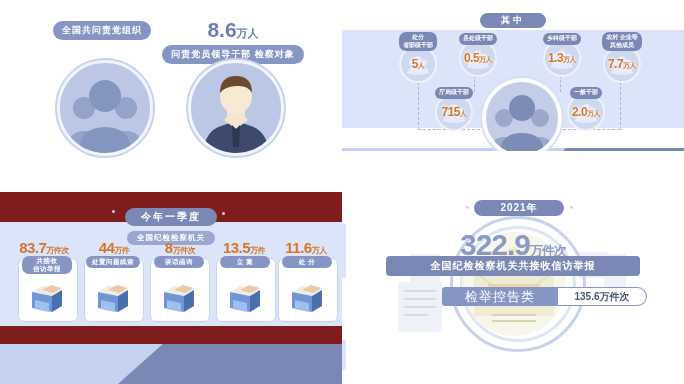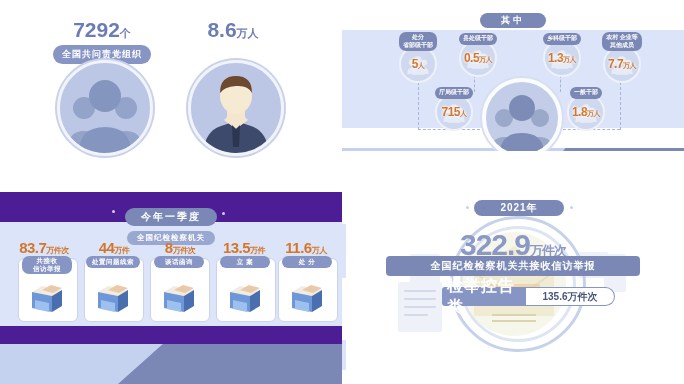--- a/index.html
+++ b/index.html
@@ -5,21 +5,21 @@
   html,body{margin:0;padding:0;}
   body{
     width:684px;height:384px;overflow:hidden;
     background:#ffffff;
     font-family:"Liberation Sans","DejaVu Sans",sans-serif;
     position:relative;
   }
   .quad{position:absolute;overflow:hidden;}
   .q-tl{left:0;top:0;width:342px;height:192px;background:#ffffff;}
   .q-tr{left:342px;top:0;width:342px;height:151px;background:#ffffff;}
-  .q-bl{left:0;top:192px;width:342px;height:192px;background:#4c1d95;}
+  .q-bl{left:0;top:192px;width:342px;height:192px;background:#7f1d1d;}
   .q-br{left:342px;top:192px;width:342px;height:192px;background:#ffffff;}
   .num{color:#d4762a;font-weight:bold;letter-spacing:-.5px;}
   .num-blue{color:#6c7cb5;font-weight:bold;}
   .unit{font-size:.58em;font-weight:bold;}
 
   
   .tl-group{position:absolute;text-align:center;}
   .tl-head{color:#6c7cb5;font-weight:bold;font-size:21px;white-space:nowrap;}
   .tl-head .unit{font-size:11px;color:#6c7cb5;}
   .tl-label{
@@ -102,22 +102,22 @@
     letter-spacing:-1px;text-align:center;width:100%;
   }
   .br-big .unit{font-size:13px;}
   .br-bar{
     position:absolute;background:#7b88b5;color:#fff;border-radius:4px;
     font-size:10px;font-weight:bold;letter-spacing:1px;
     display:flex;align-items:center;justify-content:center;
   }
   .br-row{position:absolute;display:flex;align-items:stretch;}
   .br-row-label{
-    background:#8795c4;color:#fff;font-size:16px;font-weight:bold;
-    display:flex;align-items:center;justify-content:center;padding:0 5px;
+    background:#8795c4;color:#fff;font-size:13px;font-weight:normal;
+    display:flex;align-items:center;justify-content:center;padding:0 21px;
     border-radius:3px 0 0 3px;letter-spacing:1px;
   }
   .br-row-val{
     background:#fff;border:1.5px solid #8795c4;border-left:none;
     color:#4a5578;font-size:10px;font-weight:bold;
     display:flex;align-items:center;justify-content:center;padding:0 5px;
     border-radius:0 12px 12px 0;
   }
   .doc-sheet{position:absolute;background:#eef1f8;border-radius:2px;}
   .doc-line{position:absolute;background:#d3dae9;height:2px;border-radius:1px;}
@@ -125,40 +125,38 @@
     position:absolute;border-radius:50%;border:3px solid #c6d1ea;
   }
   .dot{position:absolute;border-radius:50%;background:#c6d1ea;}
 </style>
 </head>
 <body>
 
 <div class="quad q-tl">
 
   <div class="tl-group" style="left:42px;top:18px;width:120px;">
-    <div class="tl-head">
-      <span>7292</span><span class="unit">个</span>
-    </div>
     <div class="tl-label">全国共问责党组织</div>
   </div>
   <div class="circle-ring" style="position:absolute;left:57px;top:60px;width:90px;height:90px;">
     <svg class="grp-icon" viewBox="0 0 90 90">
       <circle cx="24" cy="45" r="11" fill="#93a3c9"></circle>
       <path d="M8 86 q0-18 16-18 q16 0 16 18 z" fill="#93a3c9"></path>
       <circle cx="66" cy="45" r="11" fill="#93a3c9"></circle>
       <path d="M50 86 q0-18 16-18 q16 0 16 18 z" fill="#93a3c9"></path>
       <circle cx="45" cy="33" r="16" fill="#8496bf"></circle>
       <path d="M19 90 q0-26 26-26 q26 0 26 26 z" fill="#8496bf"></path>
     </svg>
   </div>
 
   <div class="tl-group" style="left:158px;top:18px;width:150px;">
     <div class="tl-head">
       <span>8.6</span><span class="unit">万人</span>
     </div>
+    <div class="tl-label">问责党员领导干部 检察对象</div>
   </div>
   <div class="circle-ring" style="position:absolute;left:188px;top:60px;width:90px;height:90px;">
     <svg class="grp-icon" viewBox="0 0 90 90">
       <path d="M12 90 q2-22 18-27 l15-5 l15 5 q16 5 18 27 z" fill="#3e4a6b"></path>
       <path d="M33 57 l12 9 l12-9 l-4 -4 l-8 5 l-8 -5 z" fill="#f5e7cf"></path>
       <path d="M41 62 l4 4 l4-4 l-1 22 l-6 0 z" fill="#2c3551"></path>
       <rect x="36" y="42" width="18" height="17" rx="5" fill="#f5e7cf"></rect>
       <ellipse cx="45" cy="33" rx="16" ry="18" fill="#f7ead3"></ellipse>
       <path d="M29 30 q0-17 16-17 q16 0 16 17 q-4-8-16-7 q-12 1-16 7 z" fill="#6d4a2f"></path>
     </svg>
@@ -294,21 +292,21 @@
     <div class="node-bubble">
       <svg viewBox="0 0 34 34" style="width:26px;height:26px;opacity:.5">
         <circle cx="9" cy="15" r="4" fill="#fff"></circle>
           <path d="M3 30 q0-8 6-8 q6 0 6 8 z" fill="#fff"></path>
         <circle cx="25" cy="15" r="4" fill="#fff"></circle>
           <path d="M19 30 q0-8 6-8 q6 0 6 8 z" fill="#fff"></path>
         <circle cx="17" cy="12" r="5" fill="#fff"></circle>
           <path d="M9 31 q0-10 8-10 q8 0 8 10 z" fill="#fff"></path>
       </svg>
       <div class="node-val num">
-        <span>1.8</span><span class="unit">万人</span>
+        <span>2.0</span><span class="unit">万人</span>
       </div>
     </div>
   </div>
 </div>
 
 <div class="quad q-bl">
   <div class="band" style="left:0;top:30px;width:342px;height:104px;"></div>
   <div class="band2" style="left:0;top:152px;width:342px;height:40px;"></div>
   <div class="band3" style="left:118px;top:152px;width:224px;height:40px;clip-path:polygon(20% 0,100% 0,100% 100%,0 100%);"></div>
 

